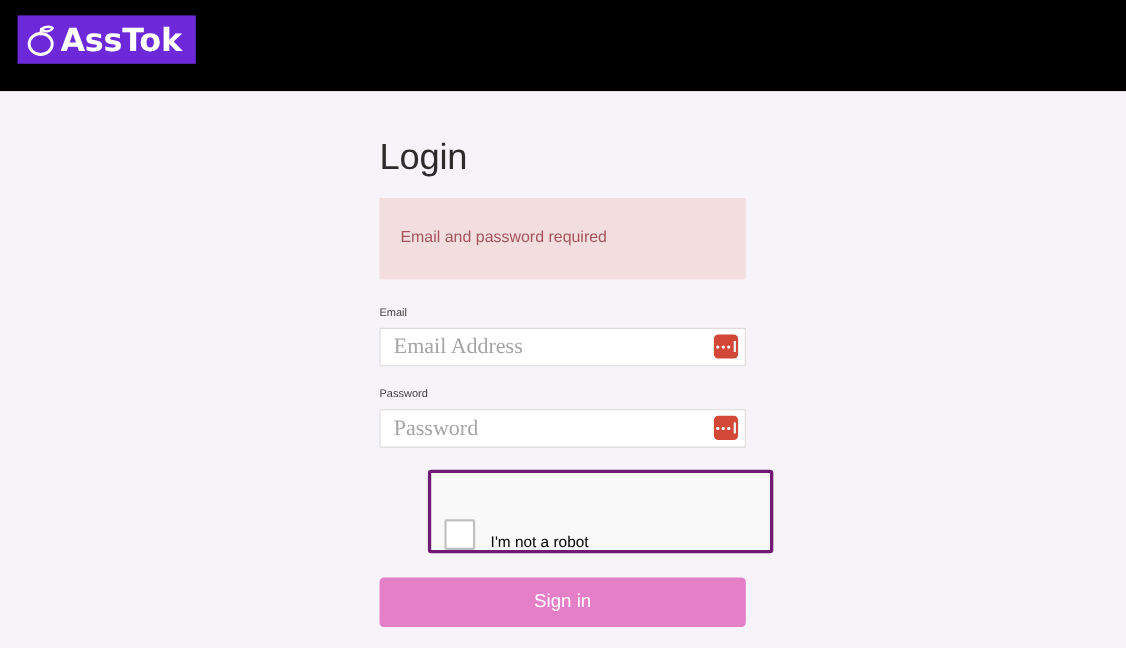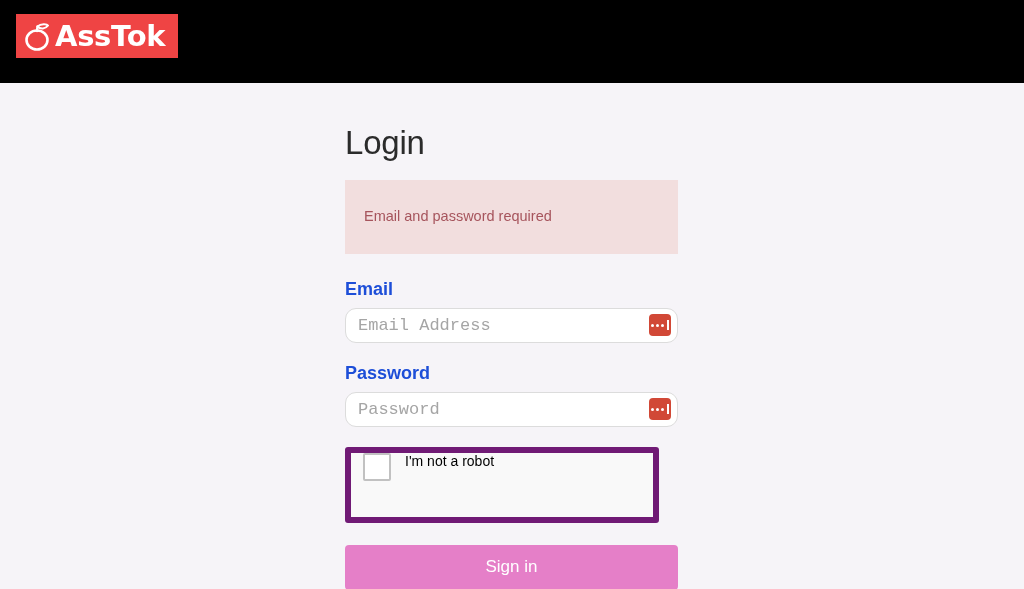--- a/index.html
+++ b/index.html
@@ -24,21 +24,21 @@
     height: 83px;
     background: #000000;
   }
 
   .brand-logo {
     position: absolute;
     left: 16px;
     top: 14px;
     width: 162px;
     height: 44px;
-    background: #ef4444;
+    background: #6d28d9;
     display: flex;
     align-items: center;
     padding-left: 7px;
     gap: 2px;
   }
 
   .brand-mark {
     width: 30px;
     height: 32px;
     flex: 0 0 auto;
@@ -88,41 +88,41 @@
     padding: 28px 19px;
     margin-bottom: 25px;
     line-height: 1.2;
   }
 
   
   .field-group { margin-bottom: 0; }
 
   .field-label {
     display: block;
-    font-size: 18px;
-    font-weight: bold;
-    color: #1d4ed8;
+    font-size: 10px;
+    font-weight: normal;
+    color: #404040;
     margin-bottom: 8px;
   }
 
   .input-wrap {
     position: relative;
     width: 333px;
     height: 35px;
     margin-bottom: 20px;
   }
 
   .text-input {
     width: 100%;
     height: 100%;
     border: 1px solid #dcdcdc;
-    border-radius: 11px;
-    background: #ffffff;
-    font-size: 17px;
-    font-family: Liberation Mono, monospace;
+    border-radius: 1px;
+    background: #ffffff;
+    font-size: 20px;
+    font-family: Liberation Serif, serif;
     color: #333333;
     padding: 0 40px 0 12px;
     outline: none;
   }
   .text-input::placeholder { color: #a5a5a5; }
 
   .pwmgr-icon {
     position: absolute;
     right: 7px;
     top: 50%;
@@ -173,26 +173,27 @@
     font-size: 14.5px;
     color: #2b2b2b;
     cursor: pointer;
   }
 
   
   .recaptcha-widget {
     width: 314px;
     height: 76px;
     background: #f9f9f9;
-    border: 6px solid #701a75;
+    border: 3px solid #701a75;
     border-radius: 3px;
     position: relative;
     margin-bottom: 22px;
     display: flex;
-    align-items: flex-start;
+    align-items: flex-end;
+    margin-left: 44px;
   }
   .recaptcha-check {
     width: 28px;
     height: 28px;
     border: 2px solid #c1c1c1;
     border-radius: 2px;
     background: #ffffff;
     margin-left: 12px;
     flex: 0 0 auto;
     cursor: pointer;

